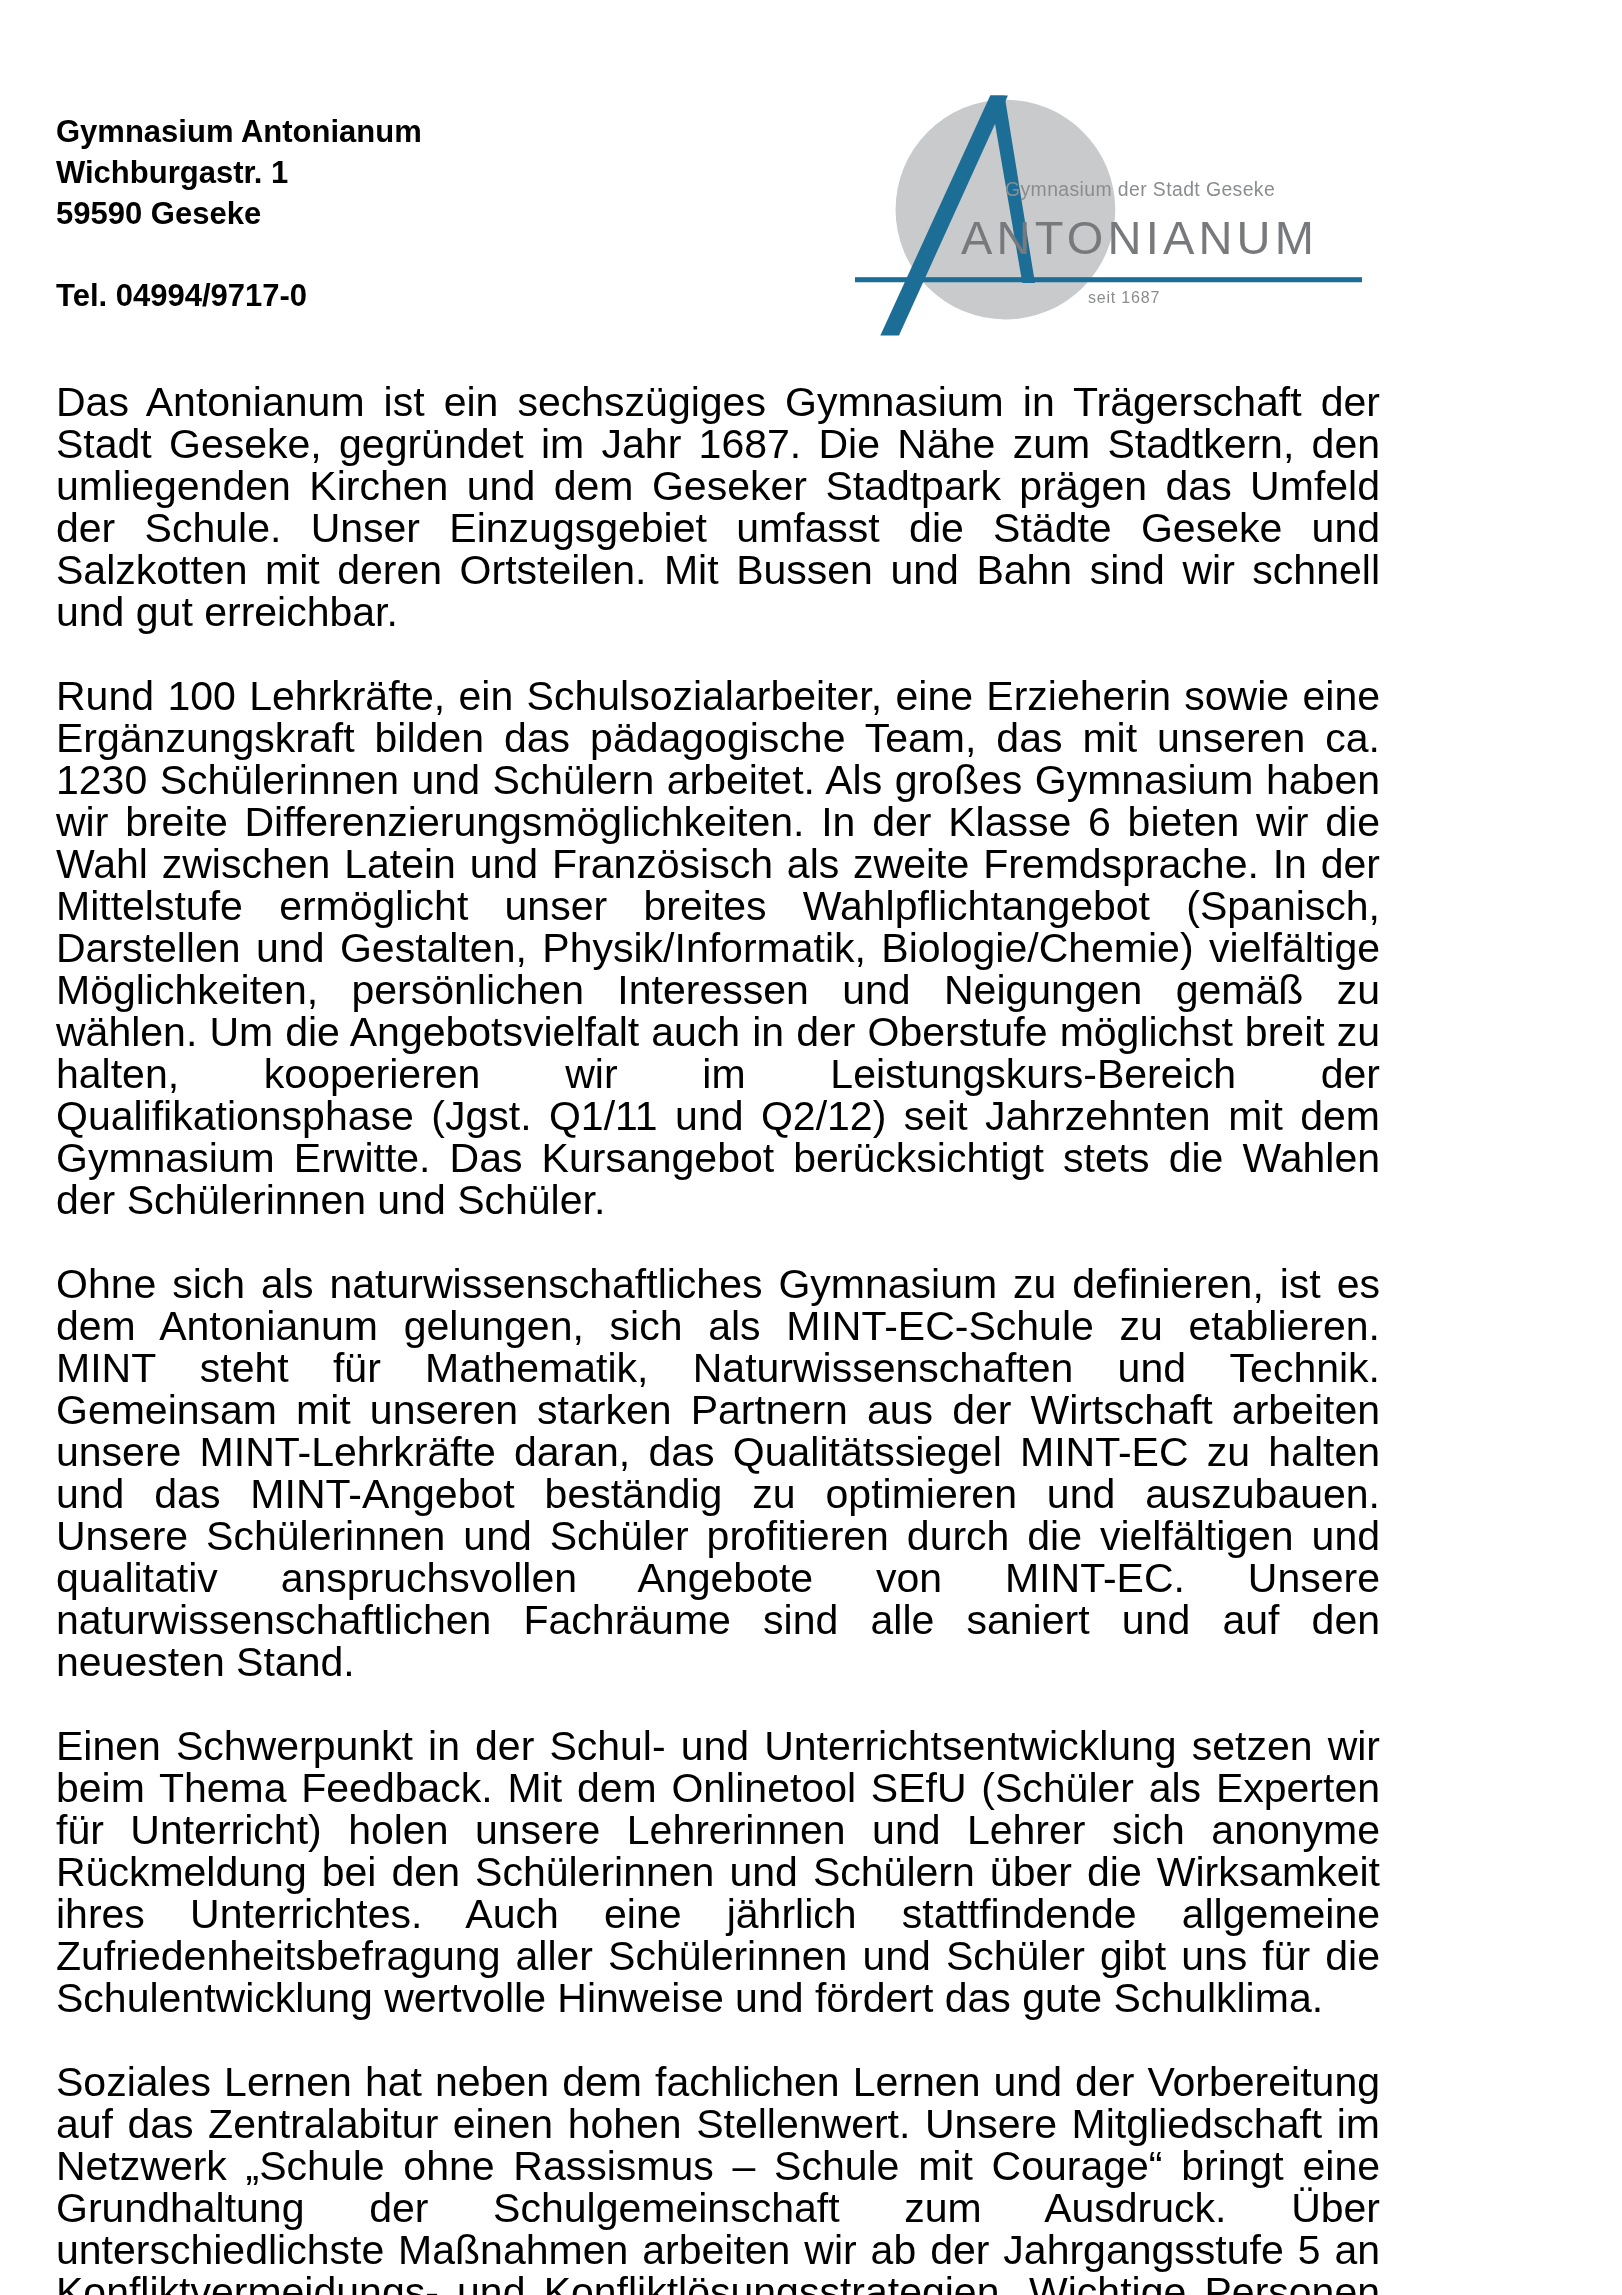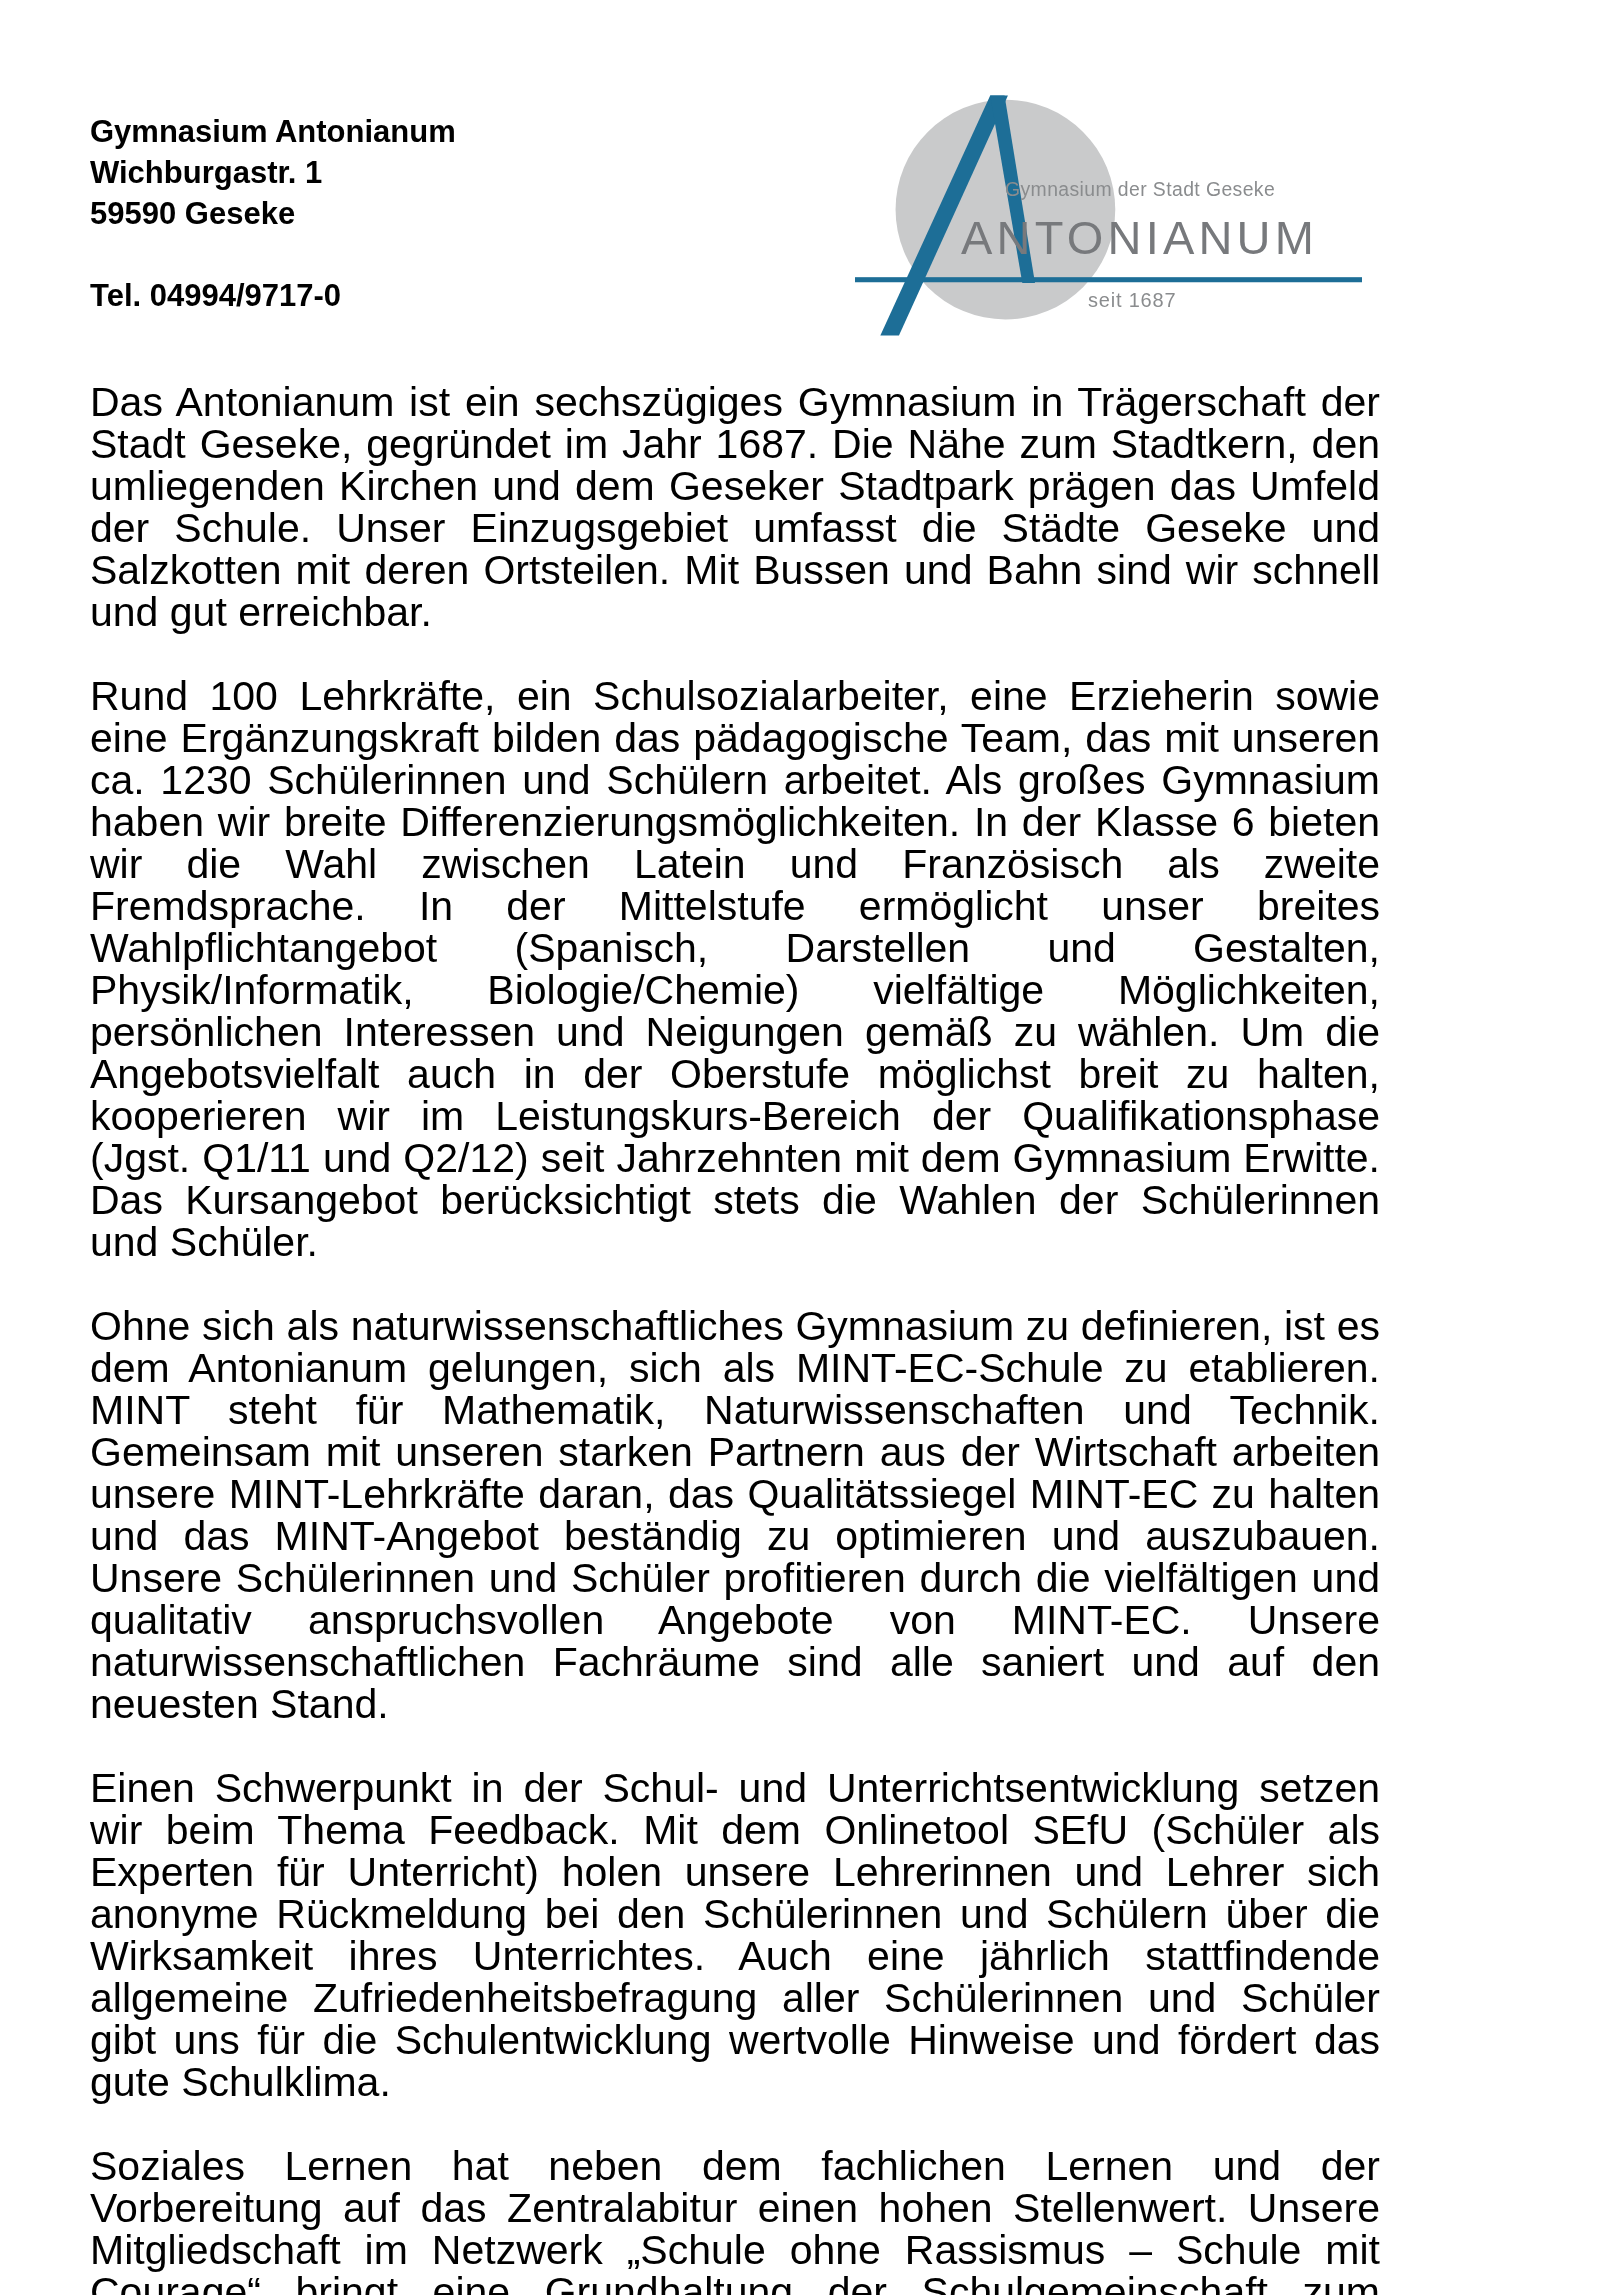--- a/index.html
+++ b/index.html
@@ -7,21 +7,21 @@
     margin: 0;
     padding: 0;
     background: #ffffff;
   }
   .page {
     position: relative;
     width: 1623px;
     height: 2295px;
     background: #ffffff;
     box-sizing: border-box;
-    padding: 111px 243px 0 90px;
+    padding: 111px 243px 0 56px;
     font-family: "Liberation Sans", "DejaVu Sans", sans-serif;
     color: #000000;
     overflow: hidden;
   }
 
   
   .letterhead {
     position: relative;
     height: 270px;
   }
@@ -67,21 +67,21 @@
     font-size: 47px;
     letter-spacing: 4.2px;
     color: var(--logo-text, #77797c);
     white-space: nowrap;
     margin-left: 28px;
   }
   .logo-since {
     position: absolute;
     left: 233px;
     top: 197px;
-    font-size: 20px;
+    font-size: 16px;
     letter-spacing: 0.8px;
     color: var(--logo-subtext, #8a8c8e);
     white-space: nowrap;
   }
 
   
   .doc-body p {
     margin: 0 0 42px 0;
     font-size: 41px;
     line-height: 42px;

